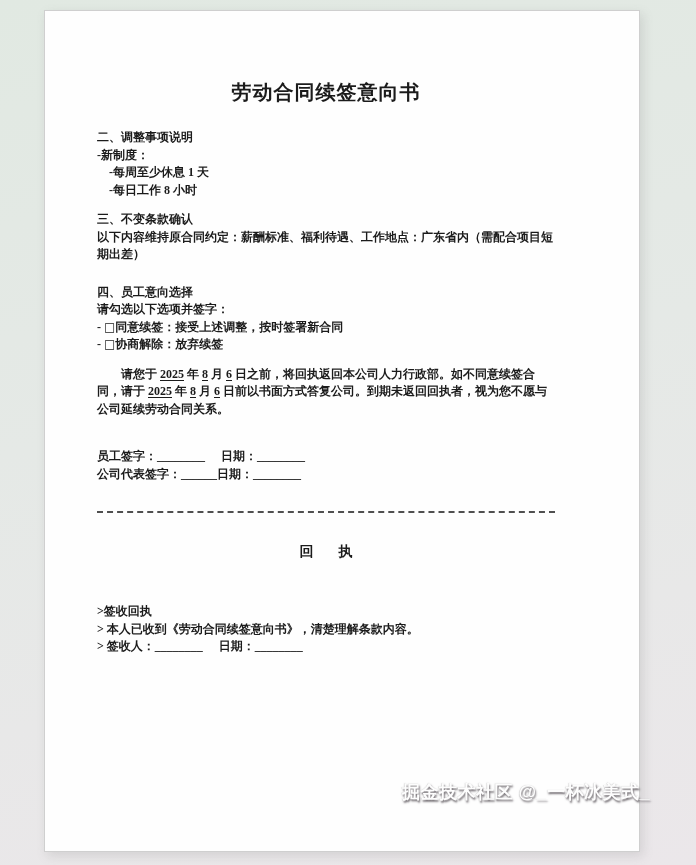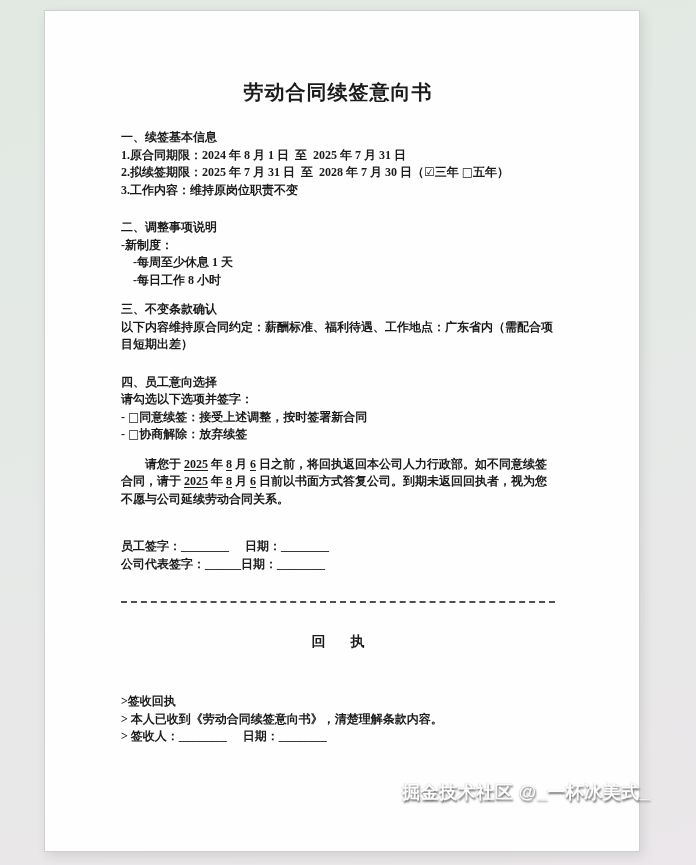--- a/index.html
+++ b/index.html
@@ -11,21 +11,21 @@
     position:relative; width:696px; height:865px; overflow:hidden;
     background:linear-gradient(168deg,#e1e9e2 0%,#e5e9e6 45%,#ebe7ea 100%);
   }
   .page {
     position:absolute; left:44px; top:10px; width:596px; height:842px;
     background:#fefefe; box-sizing:border-box;
     border:1px solid #cfcfcf;
     box-shadow:3px 4px 10px rgba(110,110,110,0.18);
   }
   .doc-body {
-    padding:68px 84px 0 76px;
+    padding:68px 84px 0 52px;
     font-size:12px; line-height:17.5px; color:#1b1b1b; font-weight:600;
   }
   .ln, .ln span, .para, .para span { white-space:pre-wrap; }
   .doc-title {
     font-family:"Liberation Sans","DejaVu Sans",sans-serif;
     font-size:20px; line-height:26px; font-weight:700; letter-spacing:1px;
     text-align:center; margin:0 0 24px 0;
   }
   .sec { margin-top:20px; }
   .sec-first { margin-top:0; }
@@ -58,26 +58,20 @@
 </head>
 <body>
 
 <div class="backdrop">
 
   <div class="page">
     <div class="doc-body">
 
       <h1 class="doc-title">劳动合同续签意向书</h1>
 
-      <div class="sec sec-first">
-        <div class="ln">一、续签基本信息</div>
-        <div class="ln">1.原合同期限：2024 年 8 月 1 日  至  2025 年 7 月 31 日</div>
-        <div class="ln"><span>2.拟续签期限：2025 年 7 月 31 日  至  2028 年 7 月 30 日（</span><span class="cb">☑</span><span>三年 </span><span class="cb">□</span><span>五年）</span></div>
-        <div class="ln">3.工作内容：维持原岗位职责不变</div>
-      </div>
 
       <div class="sec">
         <div class="ln">二、调整事项说明</div>
         <div class="ln">-新制度：</div>
         <div class="ln indent1">-每周至少休息 1 天</div>
         <div class="ln indent1">-每日工作 8 小时</div>
       </div>
 
       <div class="sec sec-tight">
         <div class="ln">三、不变条款确认</div>

